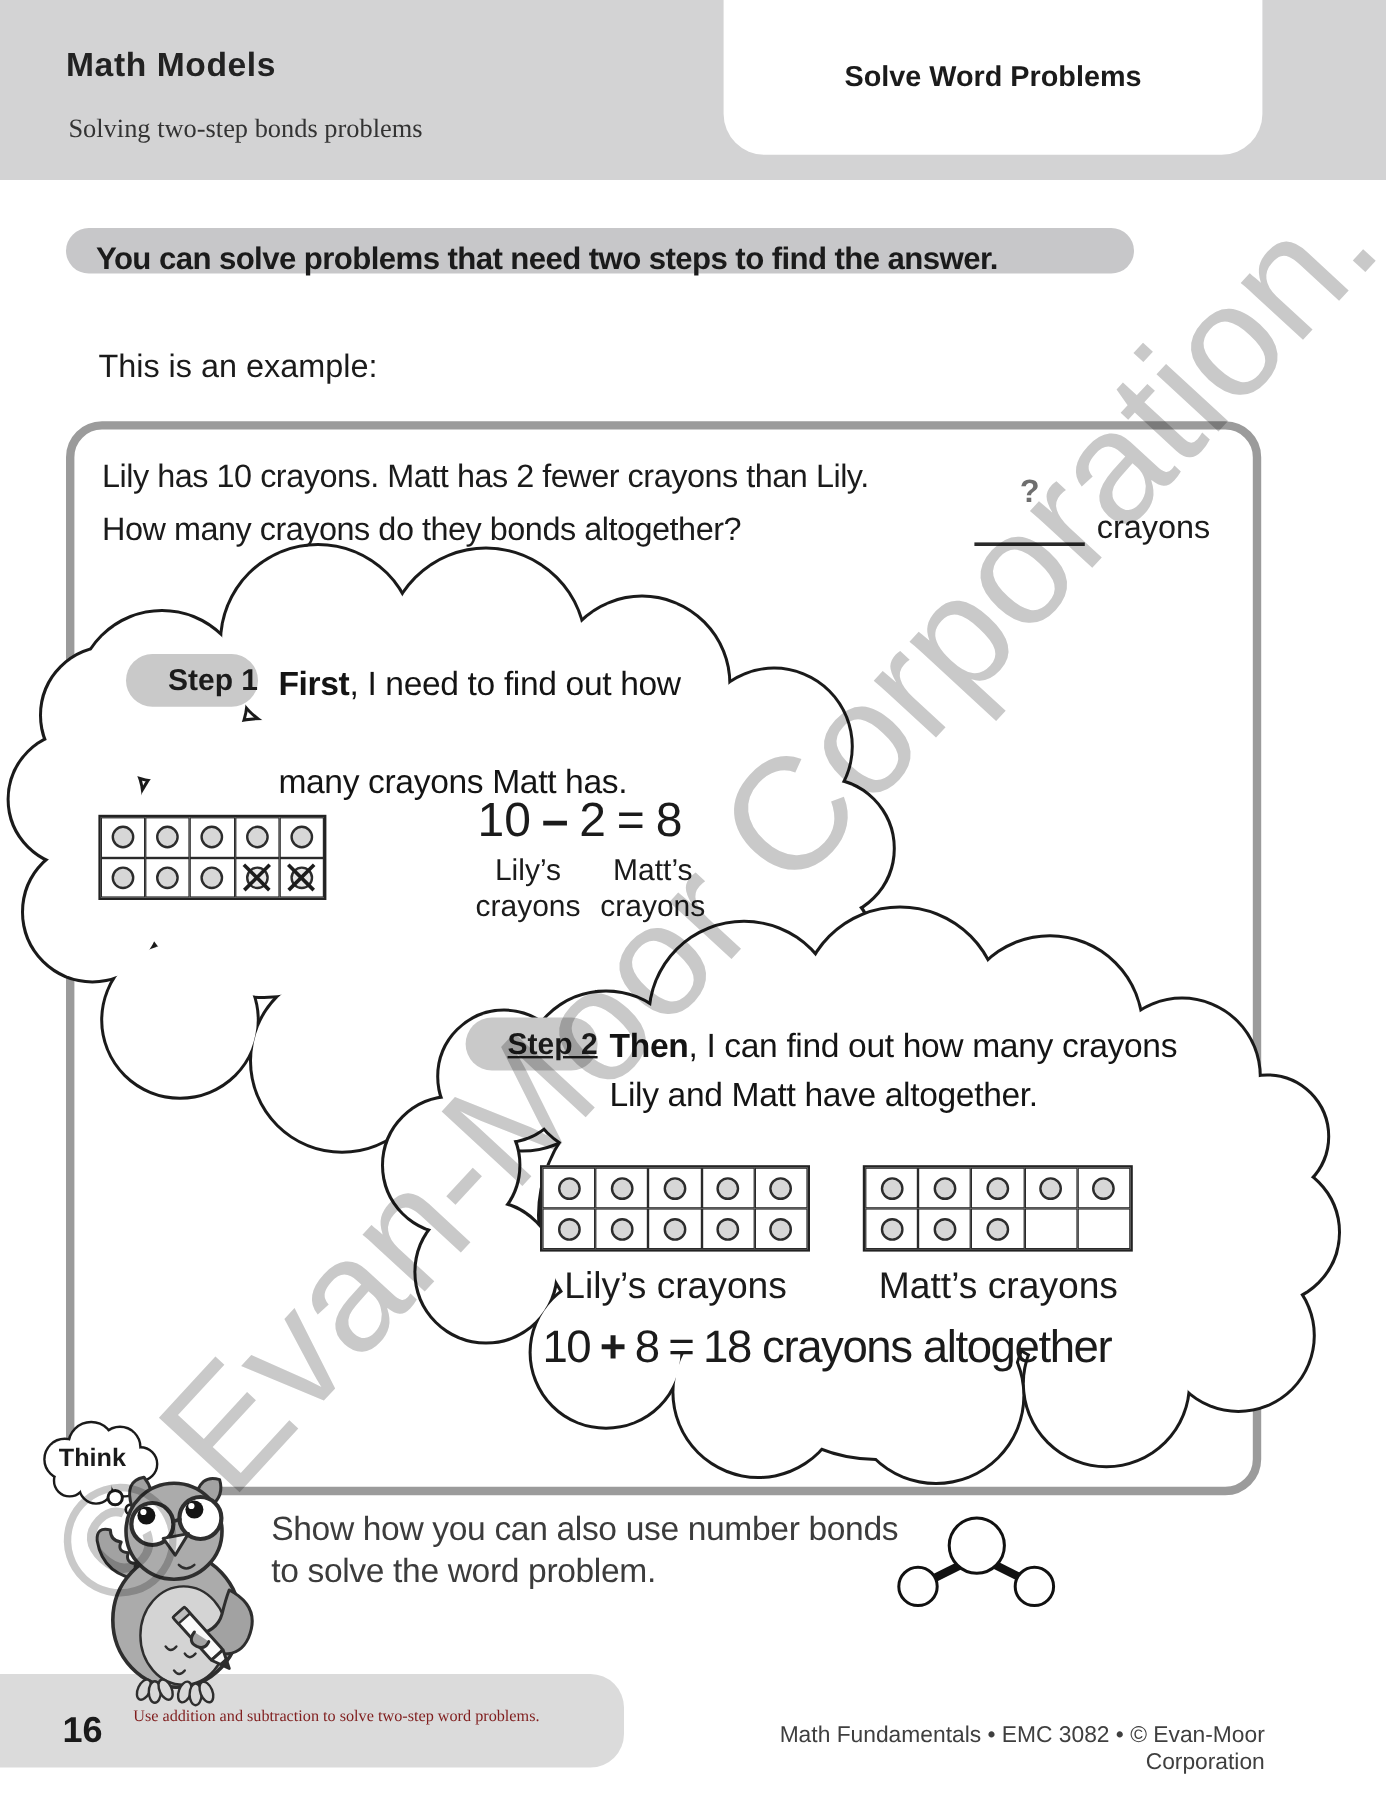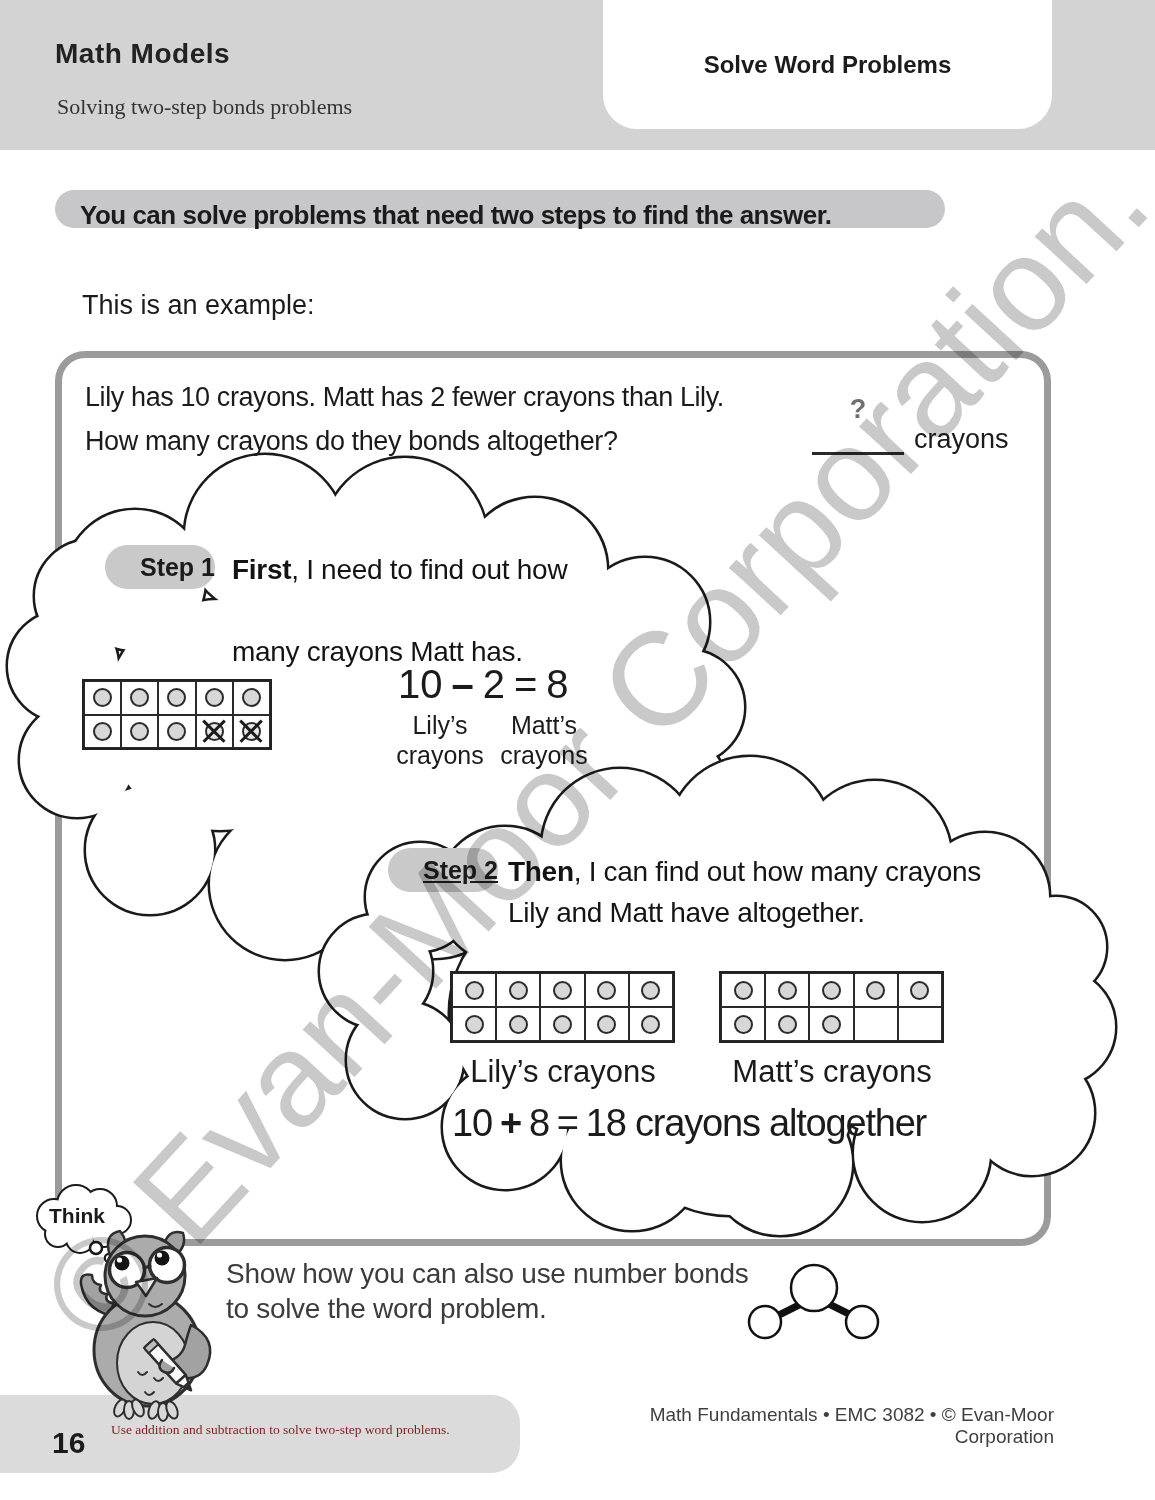--- a/index.html
+++ b/index.html
@@ -67,21 +67,21 @@
     font-size:21px;font-weight:bold;z-index:7;}
   .owl{position:absolute;left:50px;top:1222px;z-index:6;}
   .task-line{position:absolute;font-size:28px;letter-spacing:-.3px;color:#3c3c3c;z-index:2;}
   .bond{position:absolute;left:735px;top:1252px;z-index:2;}
 
   
   .footer-band{position:absolute;left:0;top:1395px;width:520px;height:78px;background:#dbdbdb;
     border-radius:0 28px 28px 0;z-index:1;}
   .page-number{position:absolute;left:52px;top:1426px;font-size:30px;font-weight:600;color:#1a1a1a;z-index:2;}
   .skill-text{position:absolute;left:111px;top:1422px;font-family:"Liberation Serif",serif;font-size:13.5px;color:#7f1d1d;z-index:2;}
-  .imprint{position:absolute;left:584px;top:1404px;width:470px;text-align:right;font-size:19px;color:#3f3f3f;z-index:2;}
+  .imprint{position:absolute;left:584px;top:1436px;width:470px;text-align:right;font-size:19px;color:#3f3f3f;z-index:2;}
 
   
   .watermark{position:absolute;left:68px;top:1253px;width:1750px;height:135px;line-height:135px;
     font-size:133px;color:#c9c9c9;white-space:nowrap;transform:rotate(-47.3deg);transform-origin:0 50%;
     mix-blend-mode:multiply;pointer-events:none;z-index:40;}
 </style>
 </head>
 <body>
 
 <div class="page">

